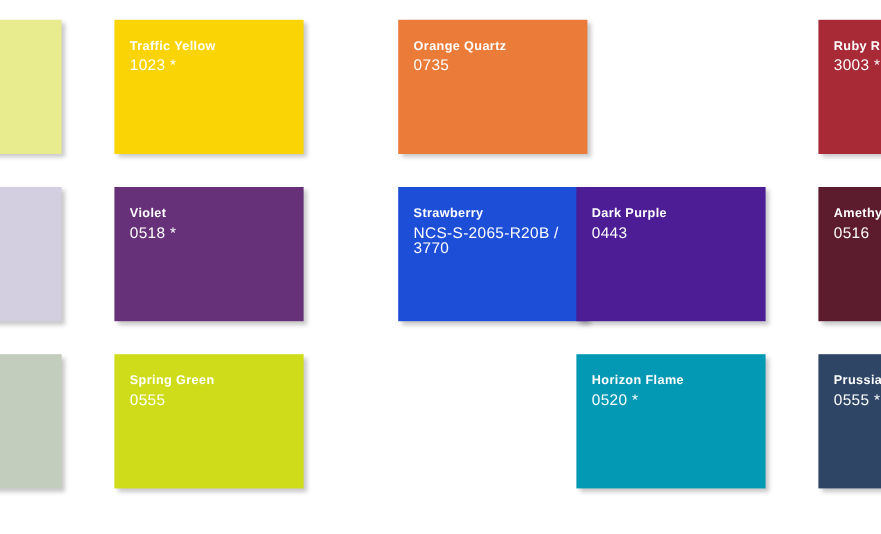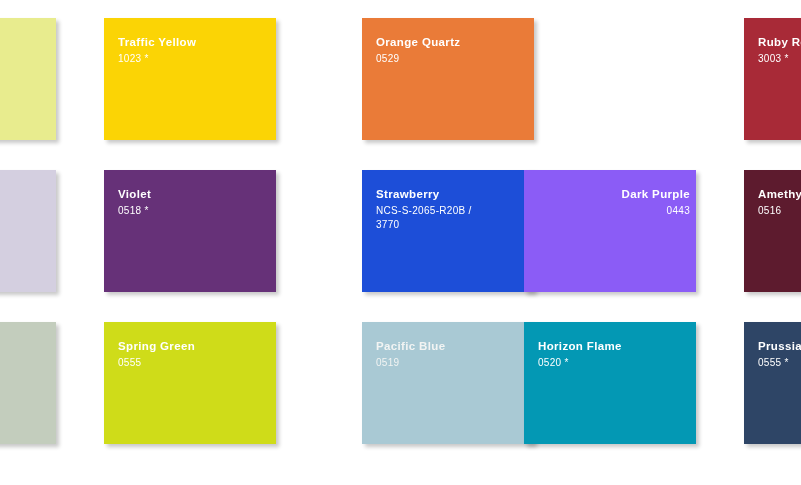--- a/index.html
+++ b/index.html
@@ -58,21 +58,21 @@
   }
   .swatch-name {
     font-size: 11.5px;
     font-weight: bold;
     letter-spacing: 0.35px;
     line-height: 14px;
     white-space: nowrap;
     margin: 0 0 3px 0;
   }
   .swatch-code {
-    font-size: 10px;
+    font-size: 14px;
     font-weight: normal;
     letter-spacing: 0.3px;
     line-height: 14px;
     white-space: pre-line;
     margin: 0;
   }
   .light-text .swatch-name,
   .light-text .swatch-code { color: #ffffff; }
   .dark-text .swatch-name,
   .dark-text .swatch-code { color: #5d5f5c; }
@@ -93,21 +93,21 @@
     </div>
     <div class="swatch col-1 light-text" style="background-color: rgb(251, 212, 5);">
       <div class="swatch-label">
         <div class="swatch-name">Traffic Yellow</div>
         <div class="swatch-code">1023 *</div>
       </div>
     </div>
     <div class="swatch col-2 light-text" style="background-color: rgb(234, 123, 56);">
       <div class="swatch-label">
         <div class="swatch-name">Orange Quartz</div>
-        <div class="swatch-code">0529</div>
+        <div class="swatch-code">0735</div>
       </div>
     </div>
     <div class="swatch col-4 light-text" style="background-color: rgb(168, 42, 55);">
       <div class="swatch-label">
         <div class="swatch-name">Ruby Red</div>
         <div class="swatch-code">3003 *</div>
       </div>
     </div>
   </div>
 
@@ -124,21 +124,21 @@
         <div class="swatch-code">0518 *</div>
       </div>
     </div>
     <div class="swatch col-2 light-text" style="background-color: #1d4ed8;">
       <div class="swatch-label">
         <div class="swatch-name">Strawberry</div>
         <div class="swatch-code">NCS-S-2065-R20B /
 3770</div>
       </div>
     </div>
-    <div class="swatch col-3 light-text" style="background-color: #8b5cf6; text-align: right;">
+    <div class="swatch col-3 light-text" style="background-color: #4c1d95;">
       <div class="swatch-label">
         <div class="swatch-name">Dark Purple</div>
         <div class="swatch-code">0443</div>
       </div>
     </div>
     <div class="swatch col-4 light-text" style="background-color: rgb(93, 27, 46);">
       <div class="swatch-label">
         <div class="swatch-name">Amethyst</div>
         <div class="swatch-code">0516</div>
       </div>
@@ -151,26 +151,20 @@
         <div class="swatch-name"></div>
         <div class="swatch-code">60Y /</div>
       </div>
     </div>
     <div class="swatch col-1 light-text" style="background-color: rgb(207, 220, 25);">
       <div class="swatch-label">
         <div class="swatch-name">Spring Green</div>
         <div class="swatch-code">0555</div>
       </div>
     </div>
-    <div class="swatch col-2 muted-text" style="background-color: rgb(169, 201, 212);">
-      <div class="swatch-label">
-        <div class="swatch-name">Pacific Blue</div>
-        <div class="swatch-code">0519</div>
-      </div>
-    </div>
     <div class="swatch col-3 light-text" style="background-color: rgb(3, 152, 180);">
       <div class="swatch-label">
         <div class="swatch-name">Horizon Flame</div>
         <div class="swatch-code">0520 *</div>
       </div>
     </div>
     <div class="swatch col-4 light-text" style="background-color: rgb(46, 69, 102);">
       <div class="swatch-label">
         <div class="swatch-name">Prussian Blue</div>
         <div class="swatch-code">0555 *</div>

